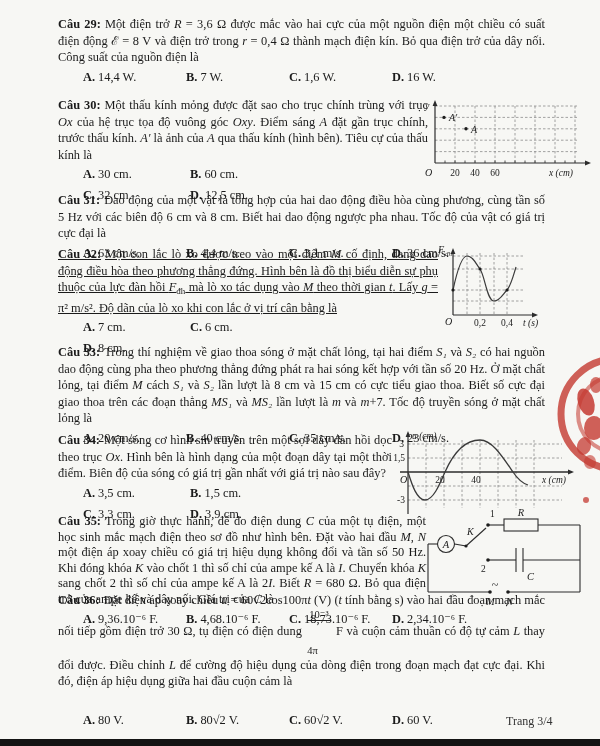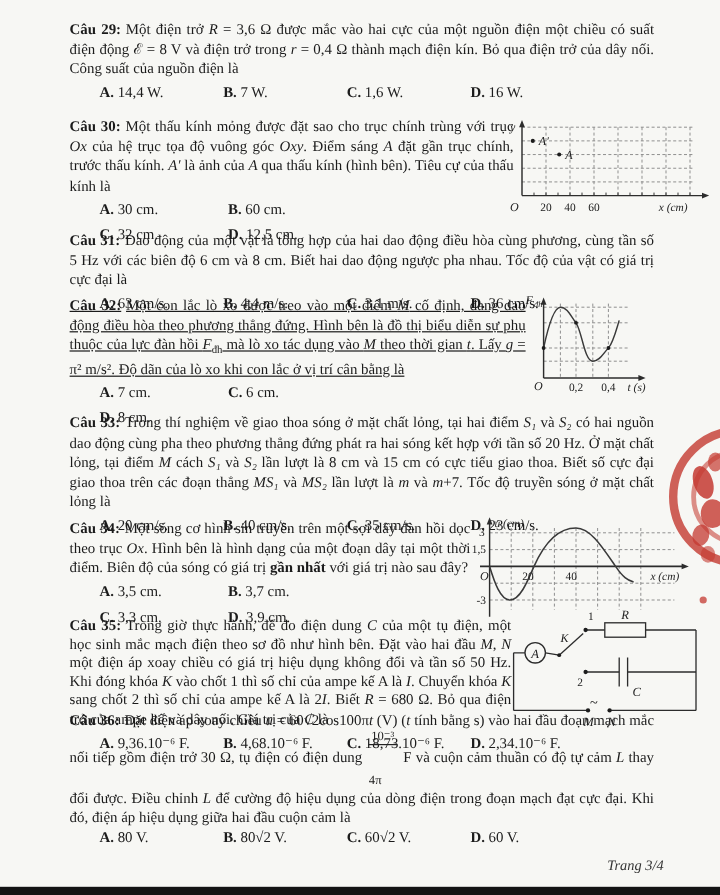--- a/index.html
+++ b/index.html
@@ -6,42 +6,42 @@
   body{
     width:600px;height:746px;position:relative;overflow:hidden;
     background:#f7f7f4;color:#1b1b1b;
     font-family:"Liberation Serif","DejaVu Serif",serif;
   }
   .page{position:absolute;inset:0;}
   .q{position:absolute;left:58px;width:487px;}
   .body{margin:0;font-size:12.4px;line-height:16.5px;text-align:justify;}
   .tight .body{line-height:15.6px;}
   .lb{font-weight:bold;margin-right:4px;}
-  .b{font-weight:bold;}
+  .b{font-weight:normal;}
   .i{font-style:italic;}
   .sub{vertical-align:-3px;font-size:9px;}
   .w370{width:370px;}
   .w380{width:380px;text-decoration:underline;}
   .w334{width:334px;}
   .w368{width:368px;}
   .answers{display:flex;flex-wrap:wrap;margin-top:3px;margin-left:25px;
            font-size:12.4px;line-height:17px;}
   .answers .ans{white-space:nowrap;}
   .answers .ans b{margin-right:3px;}
   .four .ans{width:103px;}
   .four .ans:last-child{width:auto;}
   .two{width:260px;}
   .two .ans{width:107px;margin-bottom:4px;}
   .frac{display:inline-block;text-align:left;vertical-align:middle;
         font-size:10.5px;line-height:1.1;margin:0 2px;}
   .frac .num{display:block;border-bottom:1px solid #222;padding:0 2px;}
   .frac .den{display:block;margin-top:24px;}
   .fig{position:absolute;}
   .fig text{font-family:"Liberation Serif","DejaVu Serif",serif;fill:#222;}
-  .footer{position:absolute;top:714px;left:506px;font-size:12px;color:#333;font-style:italic;}
+  .footer{position:absolute;top:714px;left:506px;font-size:12px;color:#333;}
   .bottom-bar{position:absolute;left:0;bottom:0;width:600px;height:7px;background:#141414;}
 </style>
 </head>
 <body>
 
 <div class="page">
 
   <section class="q" style="top:16px">
     <p class="body"><b class="lb">Câu 29:</b><span><span>Một điện trở </span><span class="i">R</span><span> = 3,6 Ω được mắc vào hai cực của một nguồn điện một chiều có suất điện động ℰ = 8 V và điện trở trong </span><span class="i">r</span><span> = 0,4 Ω thành mạch điện kín. Bỏ qua điện trở của dây nối. Công suất của nguồn điện là</span></span></p>
     <div class="answers four">
@@ -88,39 +88,39 @@
       <span class="ans"><b>B.</b><span>40 cm/s.</span></span>
       <span class="ans"><b>C.</b><span>35 cm/s.</span></span>
       <span class="ans"><b>D.</b><span>23 cm/s.</span></span>
     </div>
   </section>
 
   <section class="q" style="top:432px">
     <p class="body w334"><b class="lb">Câu 34:</b><span><span>Một sóng cơ hình sin truyền trên một sợi dây đàn hồi dọc theo trục </span><span class="i">Ox</span><span>. Hình bên là hình dạng của một đoạn dây tại một thời điểm. Biên độ của sóng có giá trị </span><span class="b">gần nhất</span><span> với giá trị nào sau đây?</span></span></p>
     <div class="answers two">
       <span class="ans"><b>A.</b><span>3,5 cm.</span></span>
-      <span class="ans"><b>B.</b><span>3,7 cm.</span></span>
+      <span class="ans"><b>B.</b><span>1,5 cm.</span></span>
       <span class="ans"><b>C.</b><span>3,3 cm.</span></span>
       <span class="ans"><b>D.</b><span>3,9 cm.</span></span>
     </div>
   </section>
 
   <section class="q tight" style="top:514px">
     <p class="body w368"><b class="lb">Câu 35:</b><span><span>Trong giờ thực hành, để đo điện dung </span><span class="i">C</span><span> của một tụ điện, một học sinh mắc mạch điện theo sơ đồ như hình bên. Đặt vào hai đầu </span><span class="i">M</span><span>, </span><span class="i">N</span><span> một điện áp xoay chiều có giá trị hiệu dụng không đổi và tần số 50 Hz. Khi đóng khóa </span><span class="i">K</span><span> vào chốt 1 thì số chỉ của ampe kế A là </span><span class="i">I</span><span>. Chuyển khóa </span><span class="i">K</span><span> sang chốt 2 thì số chỉ của ampe kế A là 2</span><span class="i">I</span><span>. Biết </span><span class="i">R</span><span> = 680 Ω. Bỏ qua điện trở của ampe kế và dây nối. Giá trị của </span><span class="i">C</span><span> là</span></span></p>
     <div class="answers four">
       <span class="ans"><b>A.</b><span>9,36.10⁻⁶ F.</span></span>
       <span class="ans"><b>B.</b><span>4,68.10⁻⁶ F.</span></span>
       <span class="ans"><b>C.</b><span>18,73.10⁻⁶ F.</span></span>
       <span class="ans"><b>D.</b><span>2,34.10⁻⁶ F.</span></span>
     </div>
   </section>
 
   <section class="q" style="top:592px">
     <p class="body"><b class="lb">Câu 36:</b><span><span>Đặt điện áp xoay chiều </span><span class="i">u</span><span> = 60√2cos100π</span><span class="i">t</span><span> (V) (</span><span class="i">t</span><span> tính bằng s) vào hai đầu đoạn mạch mắc nối tiếp gồm điện trở 30 Ω, tụ điện có điện dung </span><span class="frac"><span class="num">10⁻³</span><span class="den">4π</span></span><span> F và cuộn cảm thuần có độ tự cảm </span><span class="i">L</span><span> thay đổi được. Điều chỉnh </span><span class="i">L</span><span> để cường độ hiệu dụng của dòng điện trong đoạn mạch đạt cực đại. Khi đó, điện áp hiệu dụng giữa hai đầu cuộn cảm là</span></span></p>
-    <div class="answers four" style="margin-top:0">
+    <div class="answers four" style="margin-top:22px">
       <span class="ans"><b>A.</b><span>80 V.</span></span>
       <span class="ans"><b>B.</b><span>80√2 V.</span></span>
       <span class="ans"><b>C.</b><span>60√2 V.</span></span>
       <span class="ans"><b>D.</b><span>60 V.</span></span>
     </div>
   </section>
 
   <svg class="fig" style="left:423px;top:99px" width="177" height="90" viewBox="0 0 177 90">
     <g stroke="#8b8b8b" stroke-width="0.8" stroke-dasharray="2.5 2">
       <line x1="32" y1="7" x2="32" y2="64"></line>

